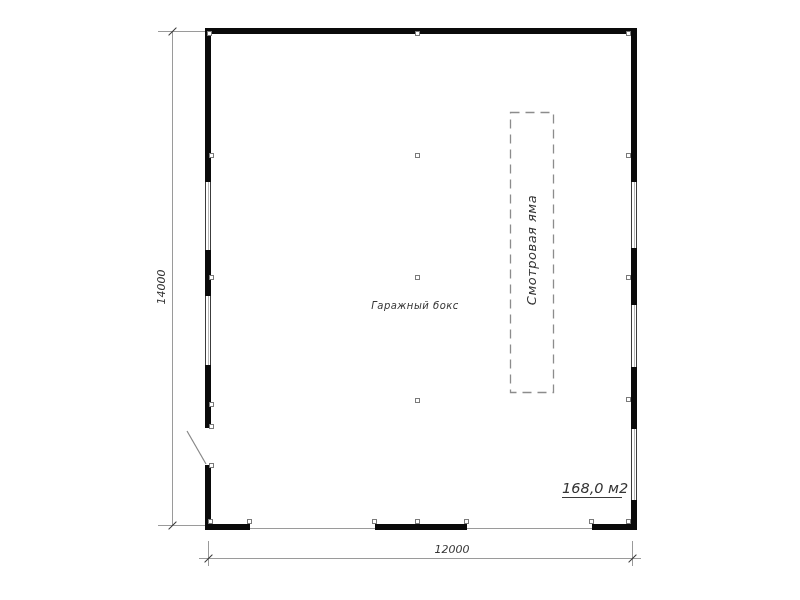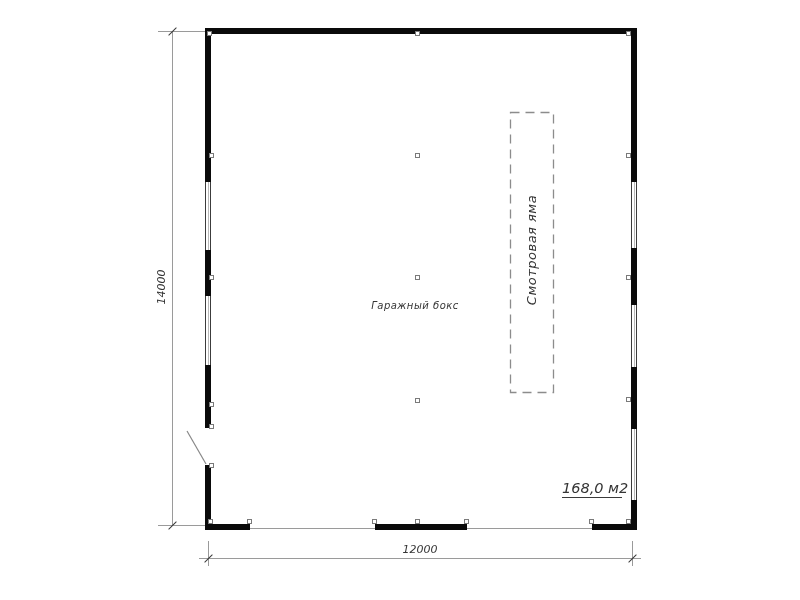--- a/index.html
+++ b/index.html
@@ -22,21 +22,21 @@
           border:1px solid #7a7a7a; background:#fff; }
   .lbl { position:absolute; font-style:italic; color:var(--text,#353535);
           white-space:nowrap; }
   .lbl-room { font-size:10px; letter-spacing:0.5px; width:130px; text-align:center; }
   .lbl-pit  { font-size:13px; letter-spacing:0.5px;
           transform:translate(-50%,-50%) rotate(-90deg); }
   .lbl-area { font-size:14.5px; width:60px; text-align:right;
           border-bottom:1.5px solid #3a3a3a; padding-bottom:1px; }
   .lbl-dim  { font-size:11px; }
   .lbl-dim-v { transform:translate(-50%,-50%) rotate(-90deg); }
-  .lbl-dim-h { transform:translate(-50%,0); }
+  .lbl-dim-h { transform:translate(-50%,0);margin-left:32px; }
   .svg-layer { position:absolute; }
 </style>
 </head>
 <body>
 
 <div class="canvas">
 
   <div class="wall" style="left:205px;top:28px;width:432px;height:6px"></div>
 
   <div class="wall" style="left:205px;top:28px;width:6px;height:154px"></div>

